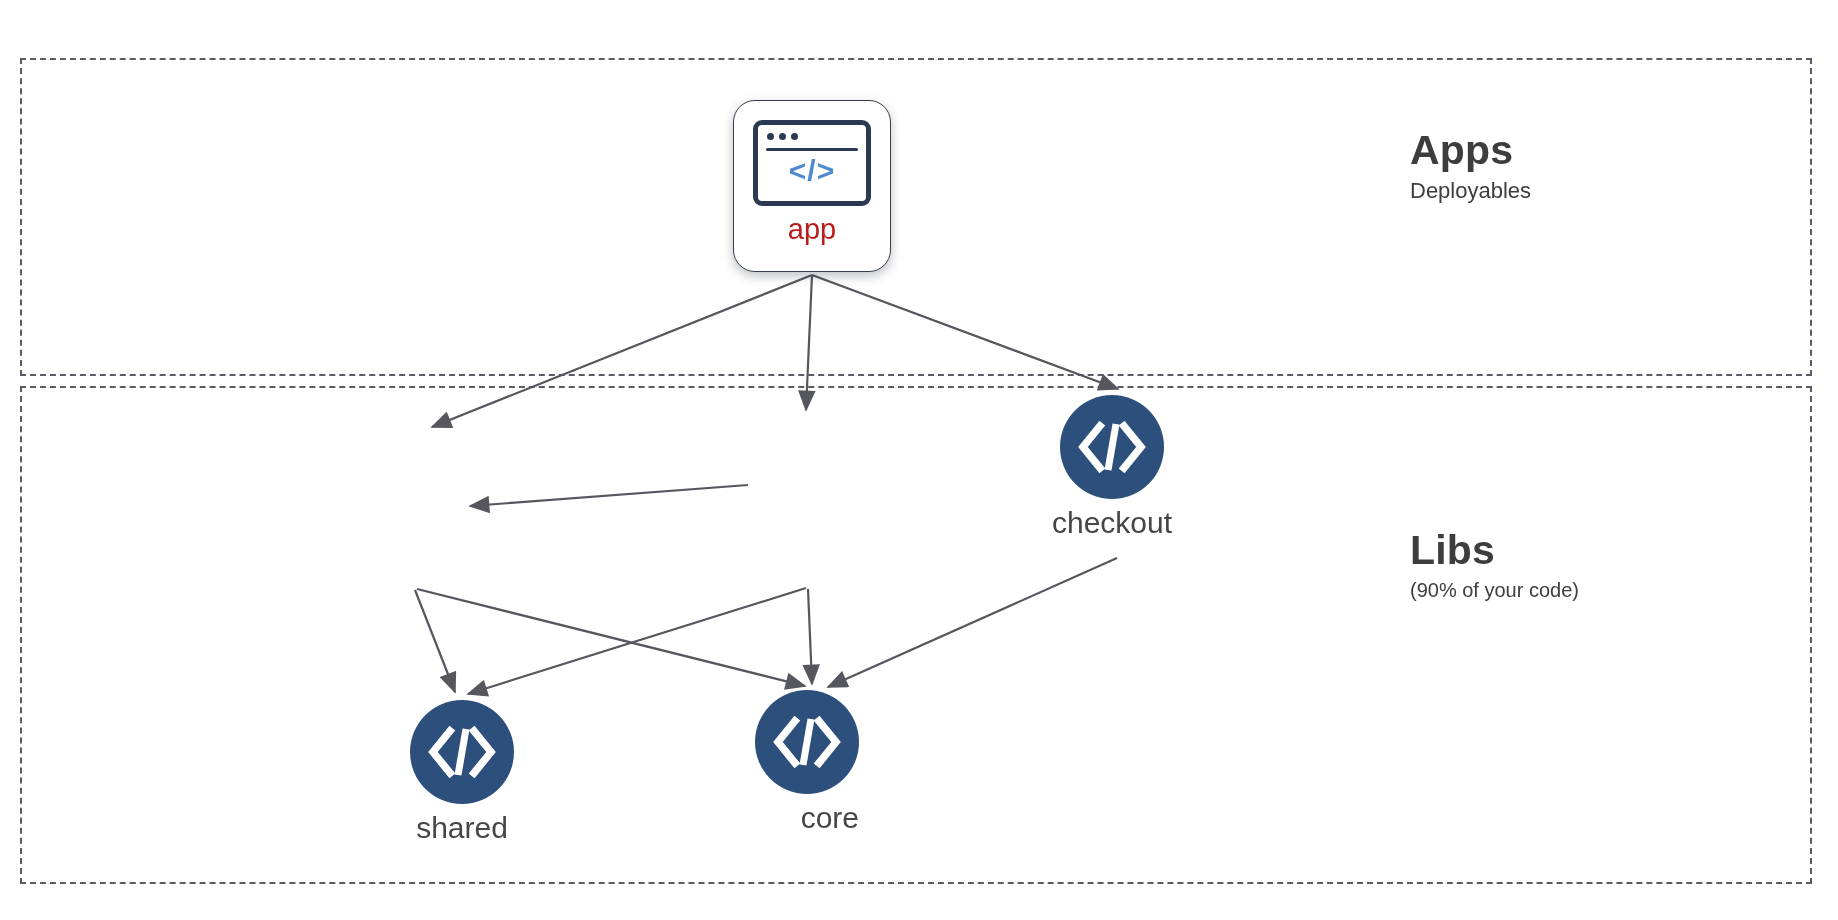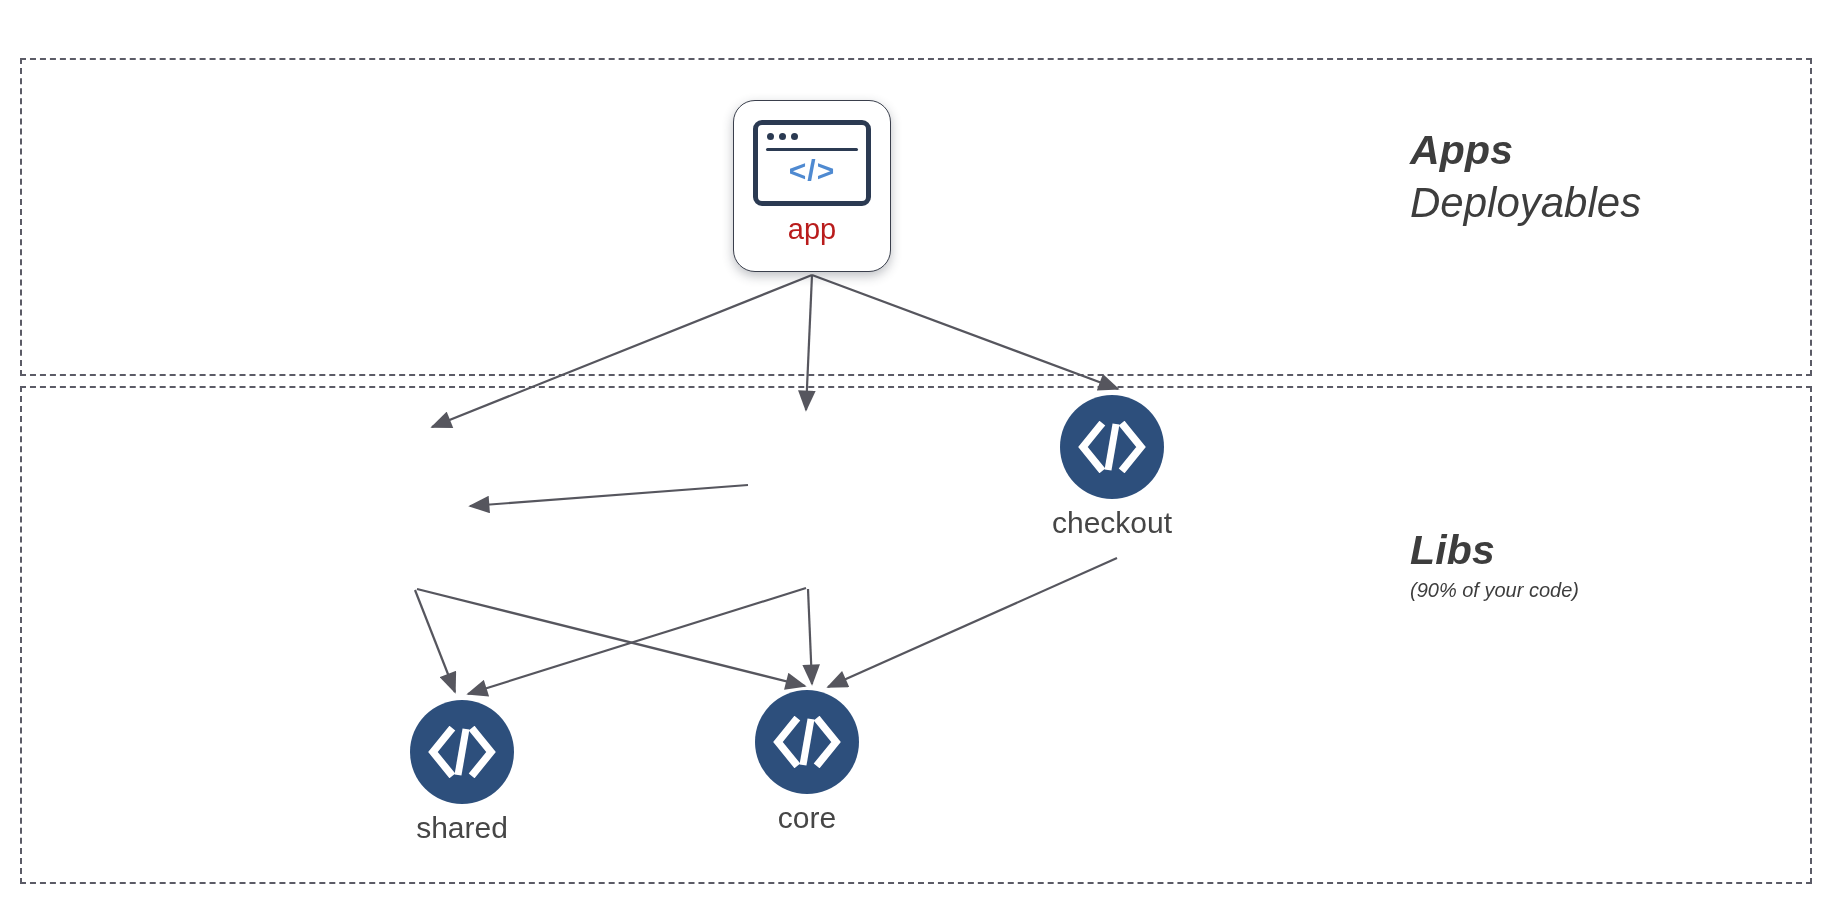--- a/index.html
+++ b/index.html
@@ -41,36 +41,35 @@
     left: 20px;
     top: 386px;
     width: 1792px;
     height: 498px;
   }
 
   
   .zone-caption {
     position: absolute;
     user-select: none;
-    font-style: italic;
   }
   .zone-caption .caption-title {
     font-size: 41px;
     font-weight: bold;
     color: #3d3d3d;
     line-height: 1.12;
     letter-spacing: 0.2px;
   }
   .zone-caption .caption-sub {
     color: #3d3d3d;
     line-height: 1.2;
     margin-top: 4px;
   }
   #caption-apps { left: 1410px; top: 128px; }
-  #caption-apps .caption-sub { font-size: 42px; }
+  #caption-apps .caption-sub { font-size: 22px; }
   #caption-libs { left: 1410px; top: 528px; }
   #caption-libs .caption-sub { font-size: 20px; }
 
   
   #edges {
     position: absolute;
     left: 0;
     top: 0;
     width: 1838px;
     height: 920px;
@@ -176,21 +175,21 @@
     font-size: 30px;
     color: #464646;
     white-space: nowrap;
     line-height: 1;
   }
 
   #node-products  { left: 352px; top: 435px; }
   #node-orders    { left: 752px; top: 418px; }
   #node-checkout  { left: 1060px; top: 395px; }
   #node-shared    { left: 410px; top: 700px; }
-  #node-core      { left: 755px; top: 690px; }
+  #node-core      { left: 755px; top: 690px; align-items: flex-end; }
 </style>
 </head>
 <body>
 
 <div id="canvas">
 
   <div class="zone" id="zone-apps"></div>
   <div class="zone" id="zone-libs"></div>
 
   <div class="zone-caption" id="caption-apps">

